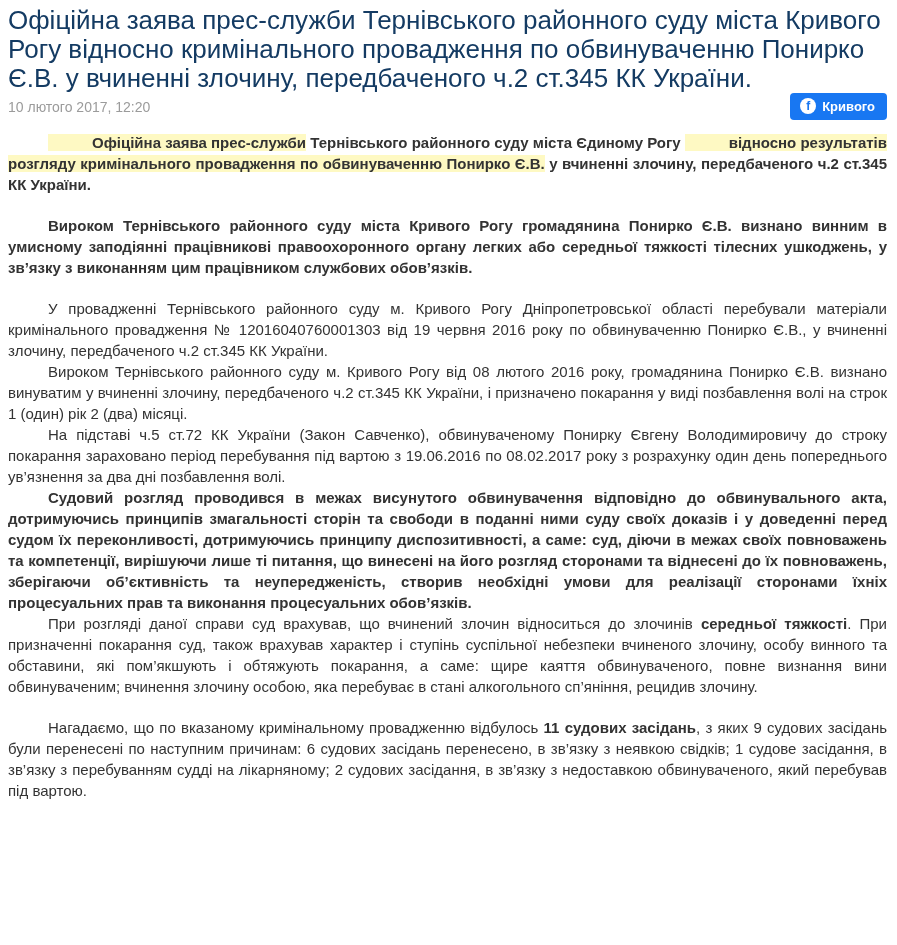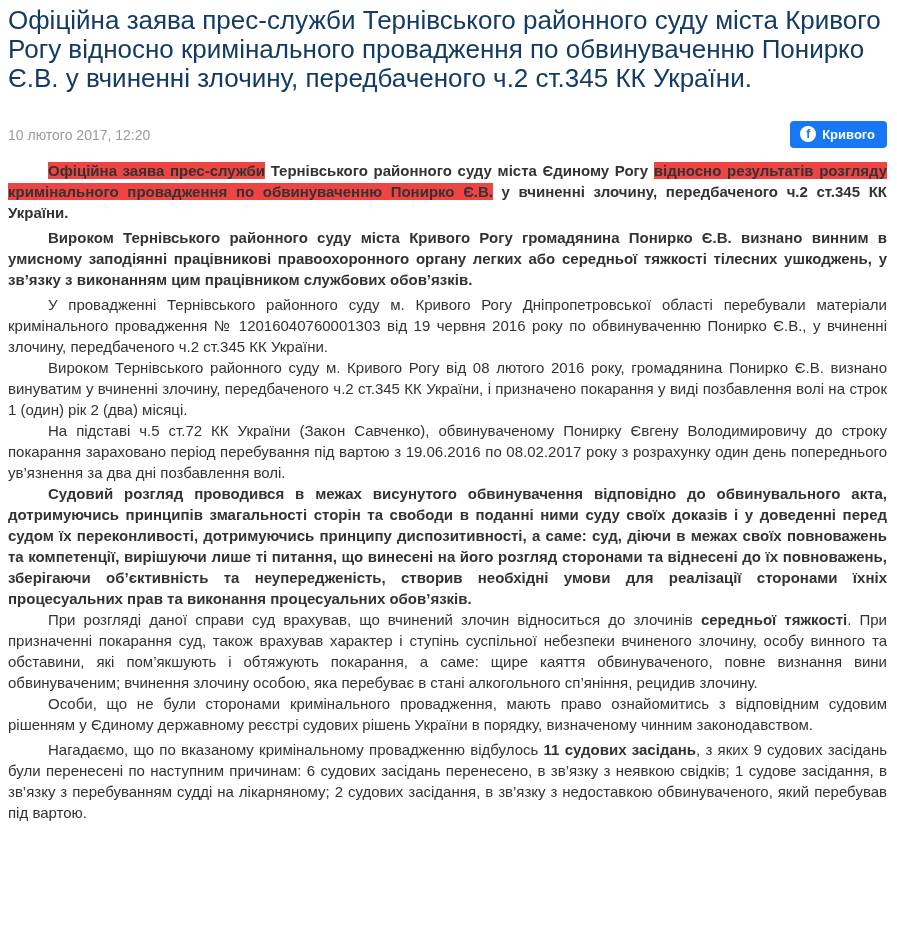--- a/index.html
+++ b/index.html
@@ -23,21 +23,21 @@
     font-size: 26px;
     line-height: 29px;
     font-weight: 400;
     color: #143b63;
     letter-spacing: 0;
   }
   .meta-row {
     display: flex;
     justify-content: space-between;
     align-items: center;
-    margin-top: 28px;
+    margin-top: 0;
   }
   .publish-date {
     color: #9b9b9b;
     font-size: 14px;
   }
   .share-btn {
     display: inline-flex;
     align-items: center;
     gap: 6px;
     background: #1877f2;
@@ -68,25 +68,25 @@
     font-size: 15px;
     line-height: 21px;
     text-align: justify;
     color: #333333;
   }
   .article p {
     margin: 0;
     text-indent: 40px;
   }
   .article p.gap {
-    margin-top: 4px;
+    margin-top: 20px;
   }
   .run.normal { font-weight: normal; font-style: normal; }
   .run.bold { font-weight: bold; }
-  .run.bold-highlight { font-weight: bold; background: #ef4444; }
+  .run.bold-highlight { font-weight: bold; background: #fef9c3; padding-left: 44px; }
 </style>
 </head>
 <body>
 
 <div class="page">
 
   <h1 class="title">Офіційна заява прес-служби Тернівського районного суду міста Кривого Рогу відносно кримінального провадження по обвинуваченню Понирко Є.В. у вчиненні злочину, передбаченого ч.2 ст.345 КК України.</h1>
 
   <div class="meta-row">
     <span class="publish-date">10 лютого 2017, 12:20</span>
@@ -98,17 +98,16 @@
   </div>
 
   <div class="article">
       <p><span class="run bold-highlight">Офіційна заява прес-служби</span><span class="run bold"> Тернівського районного суду міста Єдиному Рогу </span><span class="run bold-highlight">відносно результатів розгляду кримінального провадження по обвинуваченню Понирко Є.В.</span><span class="run bold"> у вчиненні злочину, передбаченого ч.2 ст.345 КК України.</span></p>
       <p class="gap"><span class="run bold">Вироком Тернівського районного суду міста Кривого Рогу громадянина Понирко Є.В. визнано винним в умисному заподіянні працівникові правоохоронного органу легких або середньої тяжкості тілесних ушкоджень, у зв’язку з виконанням цим працівником службових обов’язків.</span></p>
       <p class="gap"><span class="run normal">У провадженні Тернівського районного суду м. Кривого Рогу Дніпропетровської області перебували матеріали кримінального провадження № 12016040760001303 від 19 червня 2016 року по обвинуваченню Понирко Є.В., у вчиненні злочину, передбаченого ч.2 ст.345 КК України.</span></p>
       <p><span class="run normal">Вироком Тернівського районного суду м. Кривого Рогу від 08 лютого 2016 року, громадянина Понирко Є.В. визнано винуватим у вчиненні злочину, передбаченого ч.2 ст.345  КК України, і призначено покарання у виді позбавлення волі на строк 1 (один) рік 2 (два)  місяці.</span></p>
       <p><span class="run normal">На підставі ч.5 ст.72 КК України (Закон Савченко), обвинуваченому Понирку Євгену Володимировичу до  строку  покарання зараховано період перебування під вартою з 19.06.2016 по 08.02.2017 року з розрахунку один день  попереднього ув’язнення за два дні позбавлення волі.</span></p>
       <p><span class="run bold">Судовий розгляд проводився в межах висунутого обвинувачення відповідно до обвинувального акта, дотримуючись принципів змагальності сторін та свободи в поданні ними суду своїх доказів і у доведенні перед судом їх переконливості, дотримуючись принципу диспозитивності, а саме: суд, діючи в межах своїх повноважень та компетенції, вирішуючи лише ті питання, що винесені на його розгляд сторонами та віднесені до їх повноважень, зберігаючи об’єктивність та неупередженість, створив необхідні умови для реалізації сторонами їхніх процесуальних прав та виконання процесуальних обов’язків.</span></p>
       <p><span class="run normal">При розгляді даної справи суд врахував, що вчинений злочин відноситься до злочинів </span><span class="run bold">середньої тяжкості</span><span class="run normal">. При призначенні покарання суд, також врахував характер і ступінь суспільної небезпеки вчиненого злочину, особу винного та обставини, які пом’якшують і обтяжують покарання, а саме: щире каяття обвинуваченого, повне визнання вини обвинуваченим; вчинення злочину особою, яка перебуває в стані алкогольного сп’яніння, рецидив злочину.</span></p>
-      <p><span class="run normal">Особи, що не були сторонами кримінального провадження, мають право ознайомитись з відповідним судовим рішенням у Єдиному державному реєстрі судових рішень України в порядку, визначеному чинним законодавством.</span></p>
       <p class="gap"><span class="run normal">Нагадаємо, що по вказаному кримінальному провадженню відбулось </span><span class="run bold">11 судових засідань</span><span class="run normal">, з яких 9 судових засідань були перенесені по наступним причинам: 6 судових засідань перенесено, в зв’язку з неявкою свідків; 1 судове засідання, в зв’язку з перебуванням судді на лікарняному; 2  судових засідання, в зв’язку з недоставкою обвинуваченого, який перебував під вартою.</span></p>
     </div>
 
 </div>
 
 </body></html>

